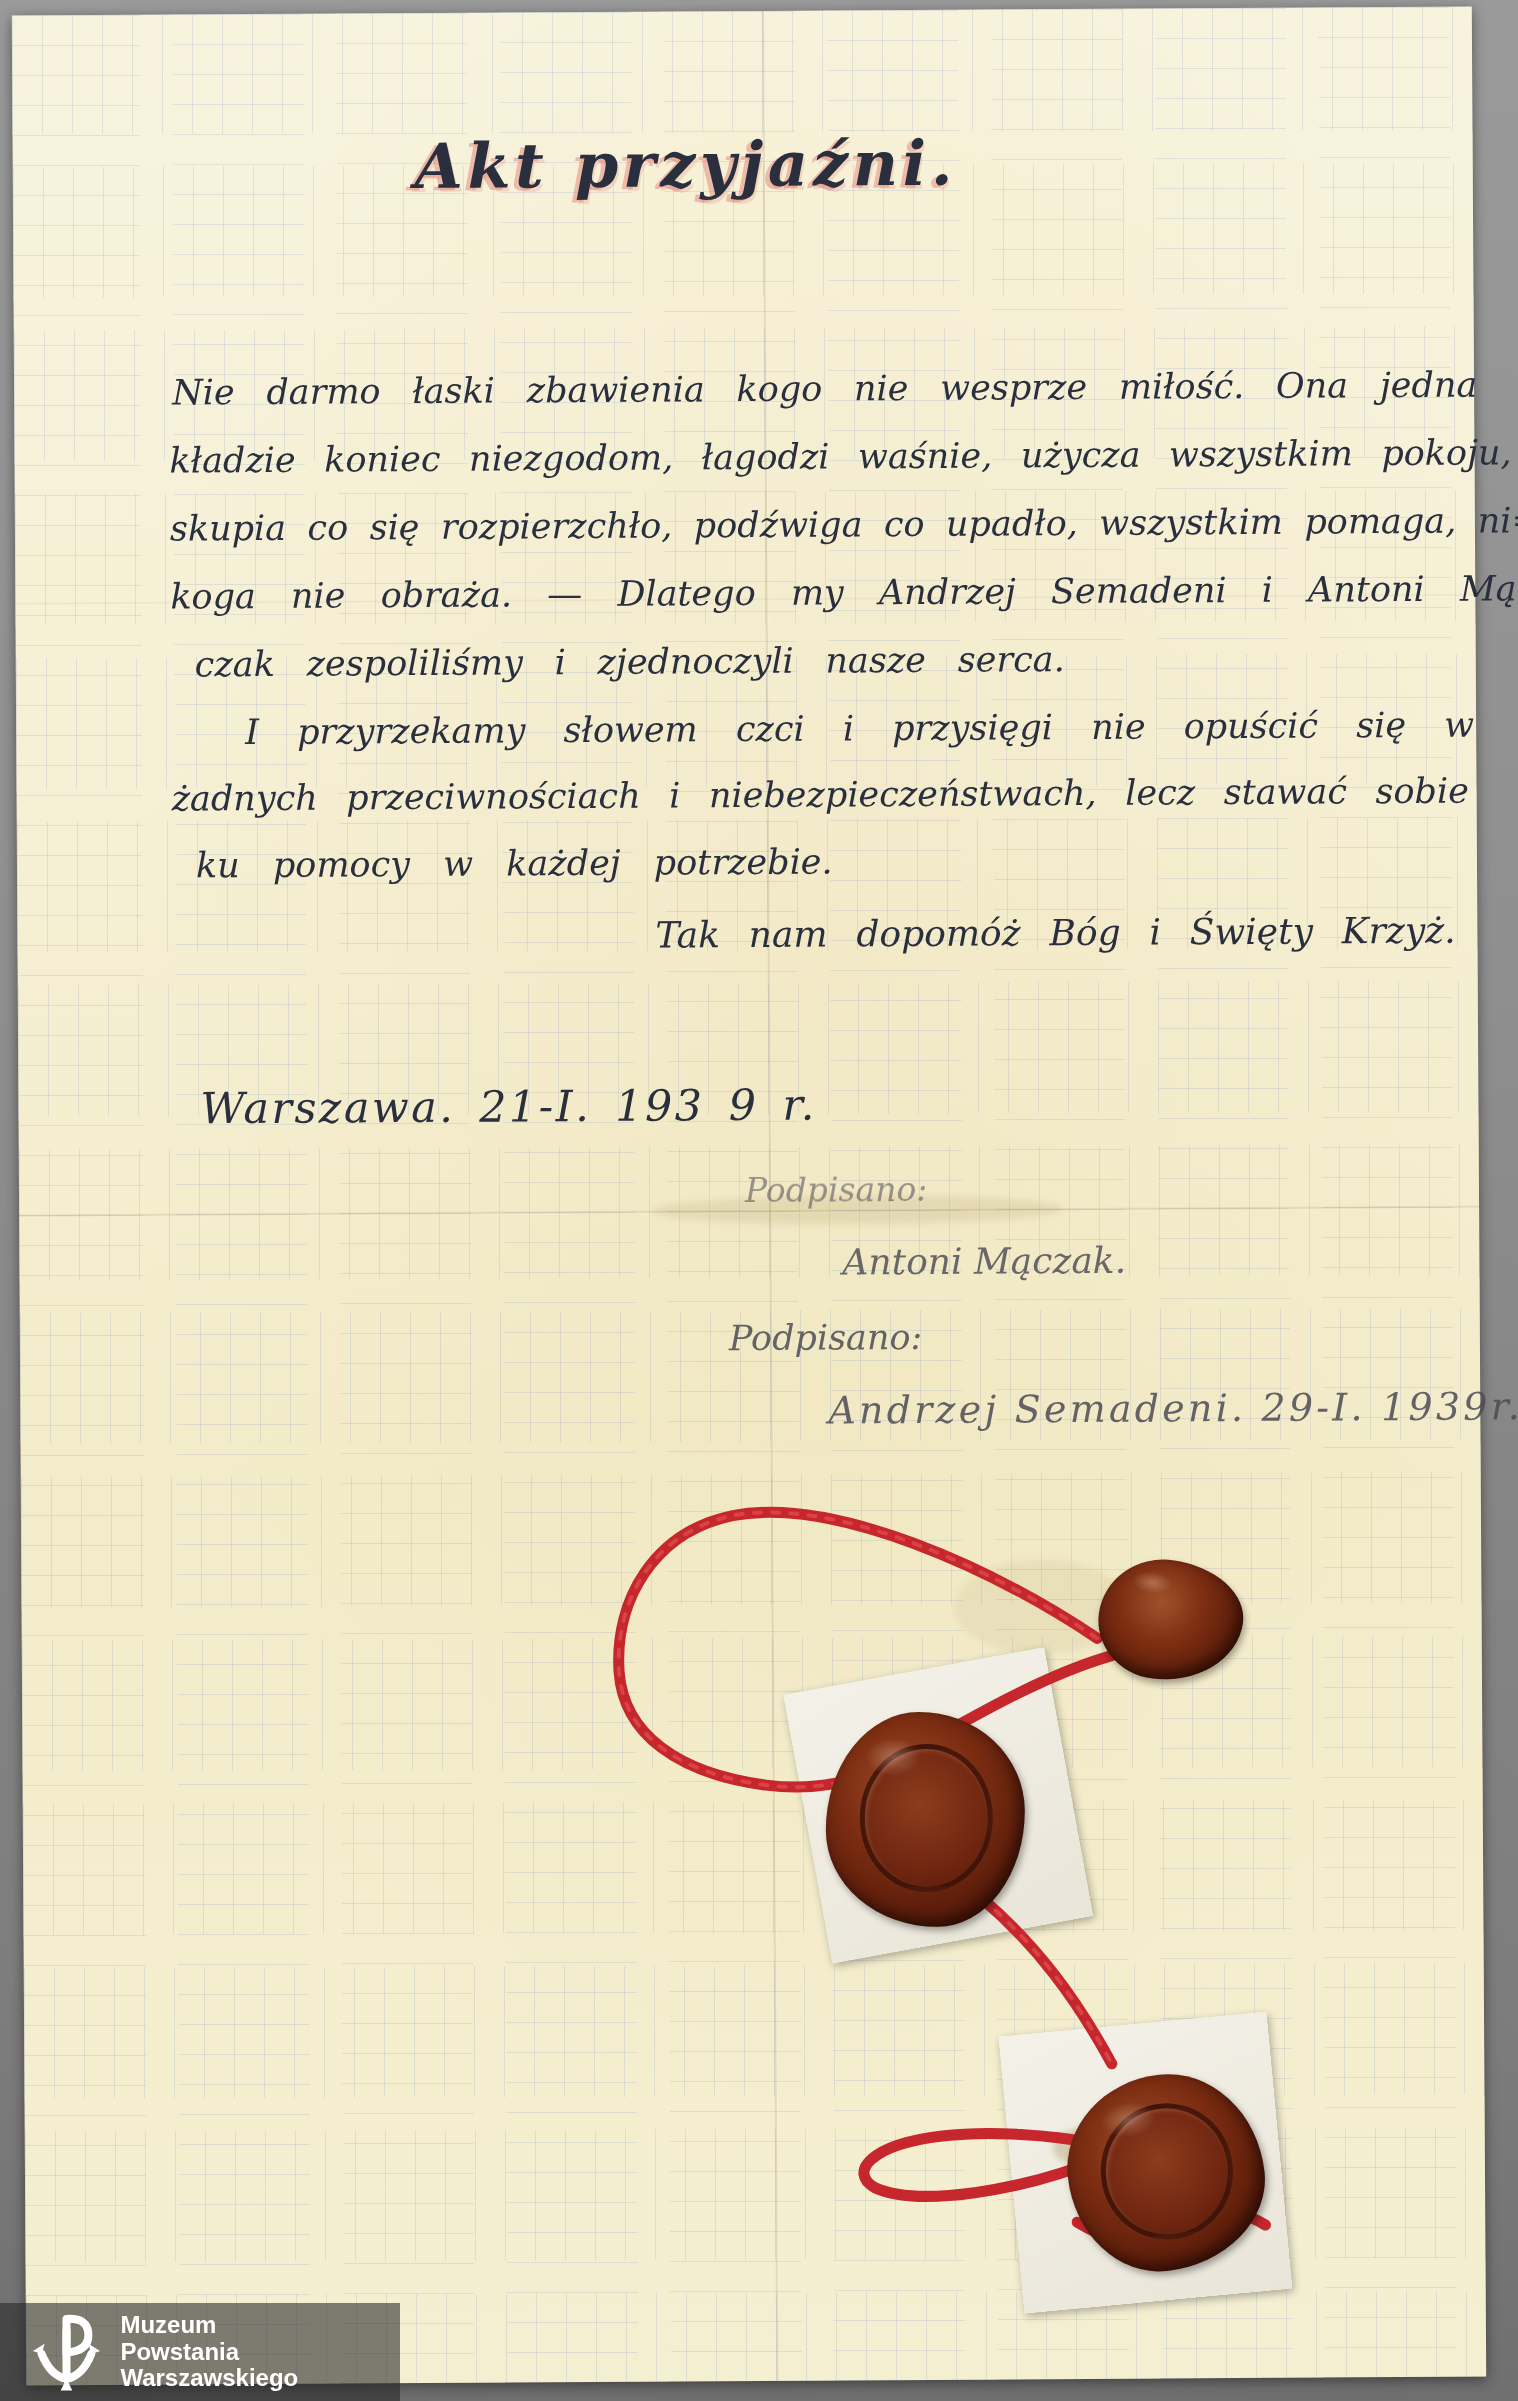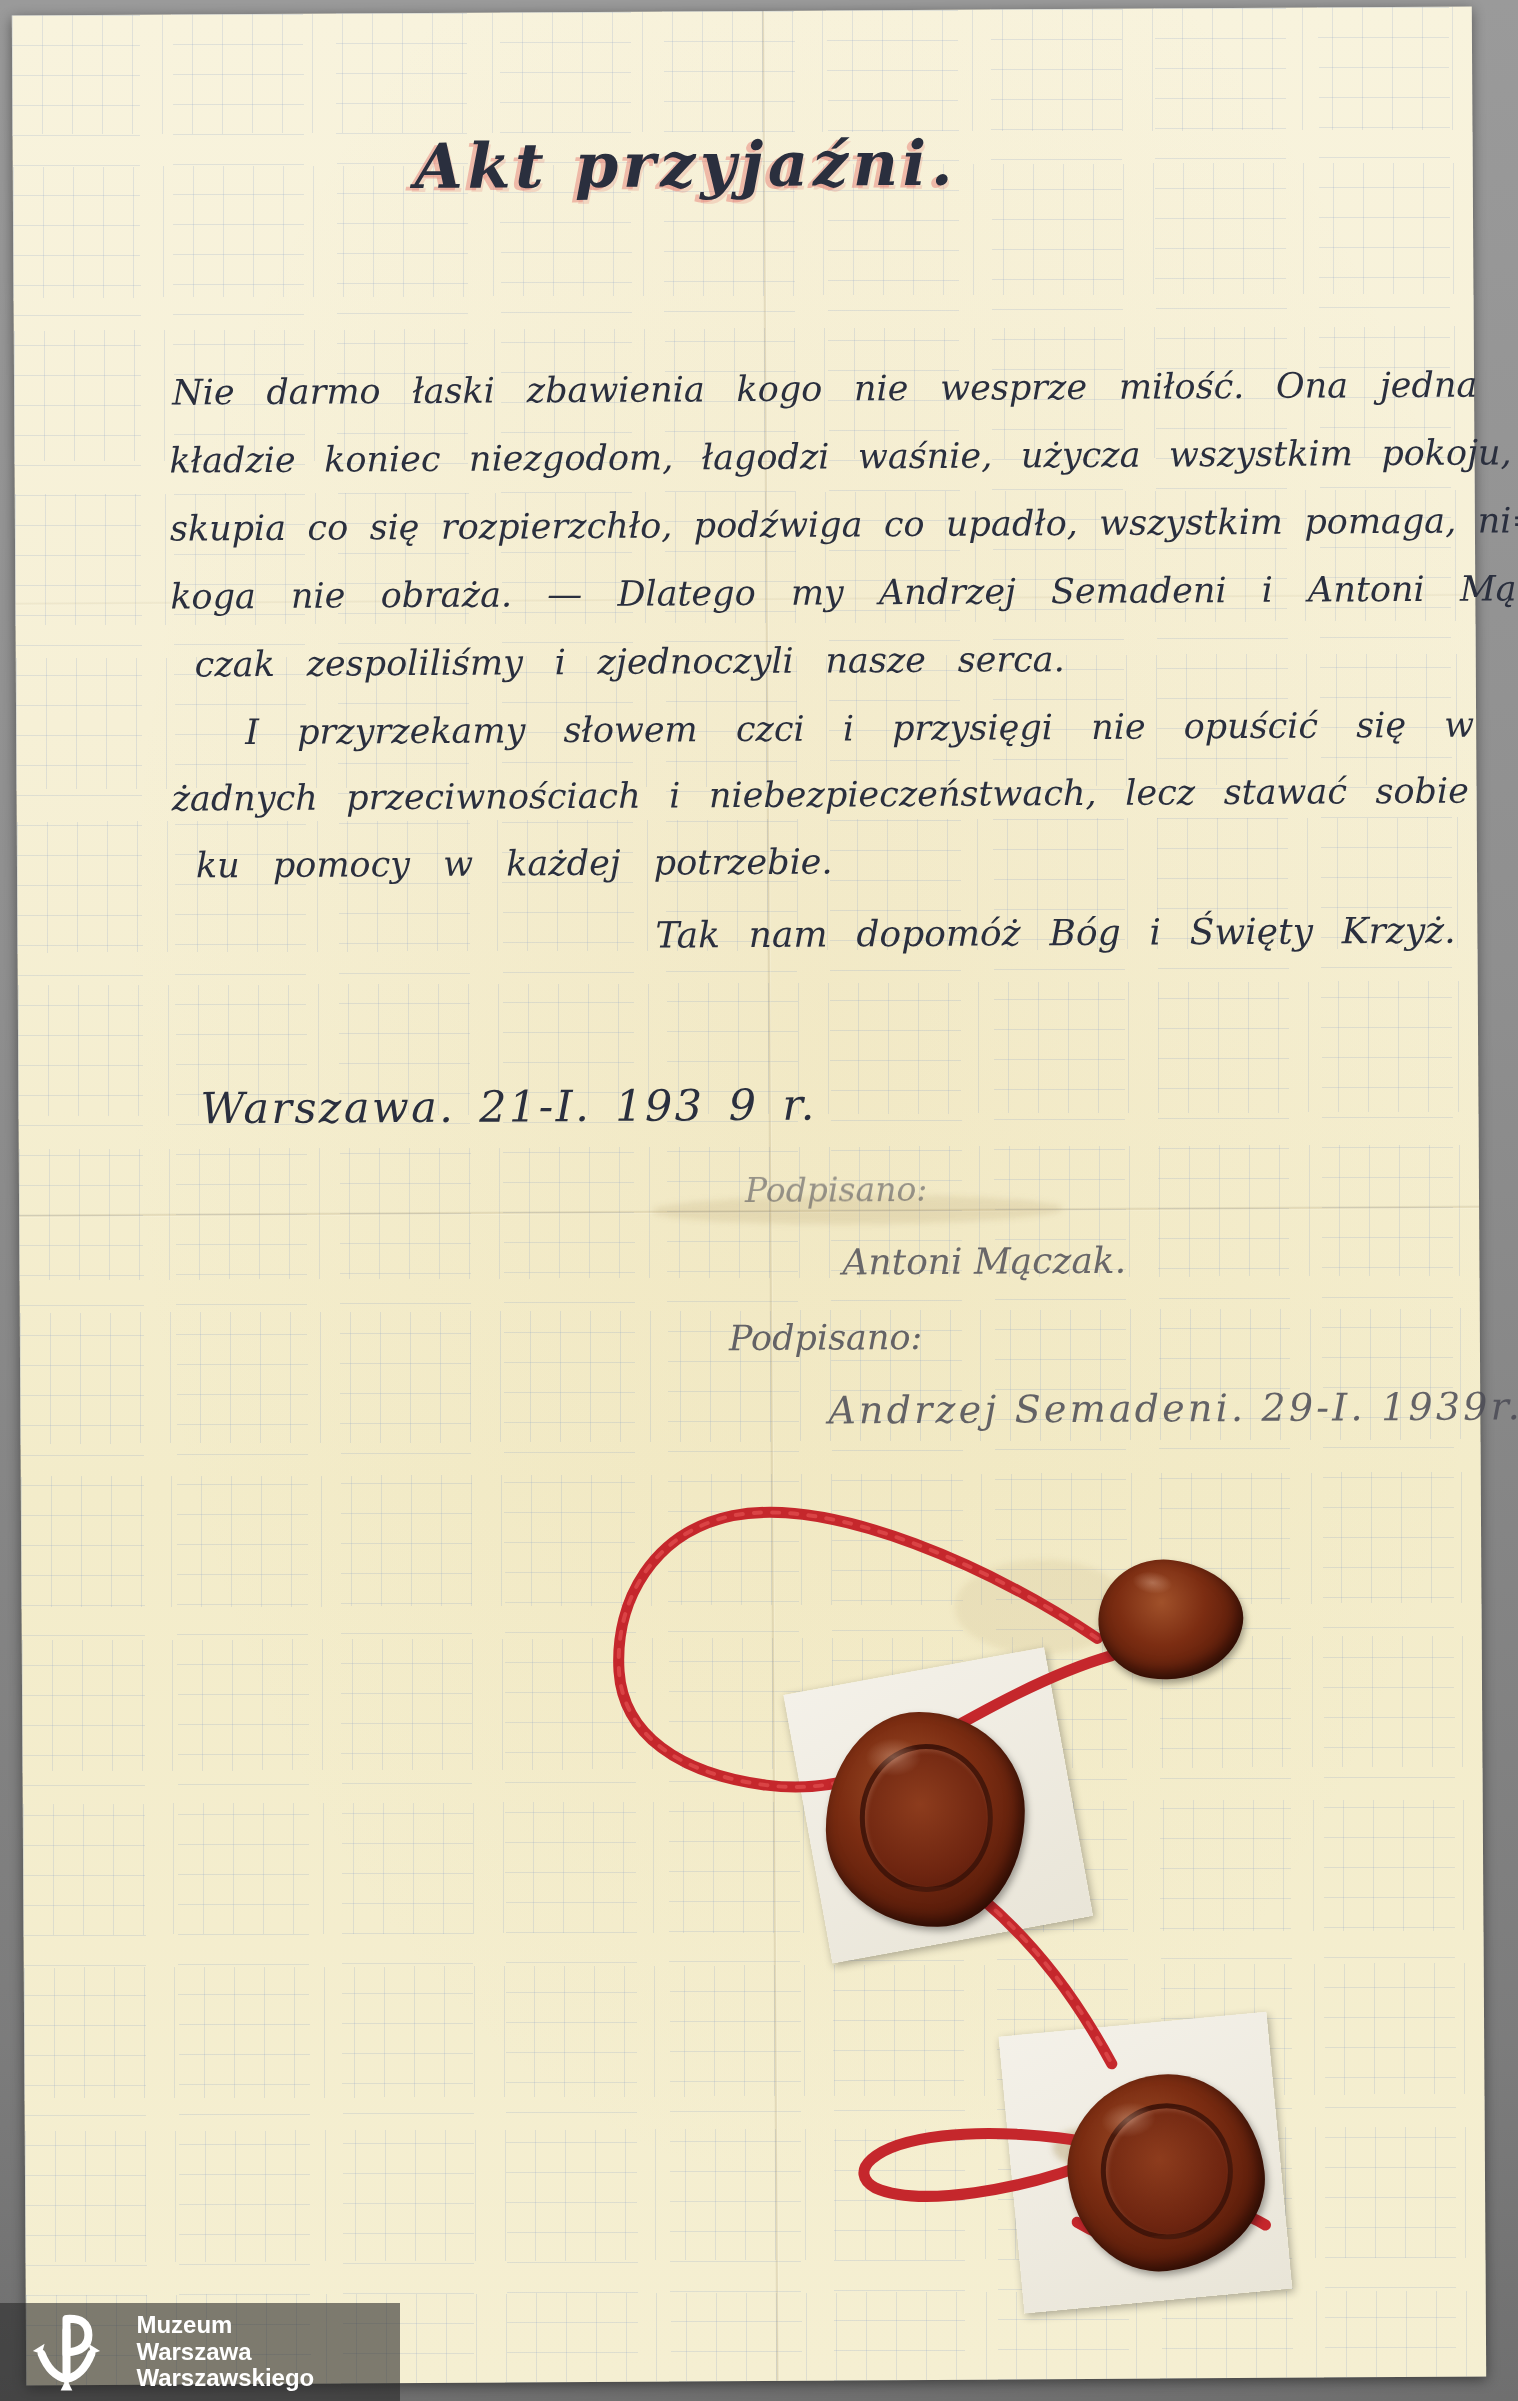--- a/index.html
+++ b/index.html
@@ -47,21 +47,21 @@
     box-shadow:inset 1.6px 2.4px 4.7px rgba(255,205,170,0.18);
   }
   .wax-gloss{position:absolute;left:20%;top:12%;width:28%;height:18%;border-radius:50%;
     background:radial-gradient(rgba(255,222,200,0.30), transparent 70%);}
   .watermark{
     position:absolute;left:0;top:2303px;width:400px;height:98px;
     background:rgba(38,38,38,0.58);
     display:flex;align-items:center;gap:17.4px;padding-left:30px;box-sizing:border-box;
   }
   .wm-text{font-family:"Liberation Sans", sans-serif;font-weight:bold;color:#ffffff;
-    font-size:24px;line-height:1.1;margin-left:16px;}
+    font-size:24px;line-height:1.1;}
   svg{display:block;}
 </style>
 </head>
 <body>
 
 <div class="paper">
 
   <div class="fold-v"></div>
   <div class="fold-h" style="top:587px;opacity:.45;"></div>
   <div class="fold-h" style="top:1199px;"></div>
@@ -129,17 +129,17 @@
       <path d="M50,96 Q72,92 84,62"></path>
     </g>
     <g fill="#ffffff" stroke="none">
       <path d="M16,62 L4,58 L20,48 Z"></path>
       <path d="M84,62 L96,58 L80,48 Z"></path>
       <path d="M50,96 L42,112 L58,112 Z"></path>
     </g>
   </svg>
   <div class="wm-text">
     <div>Muzeum</div>
-    <div>Warszawa</div>
+    <div>Powstania</div>
     <div>Warszawskiego</div>
   </div>
 </div>
 
 
 </body></html>

